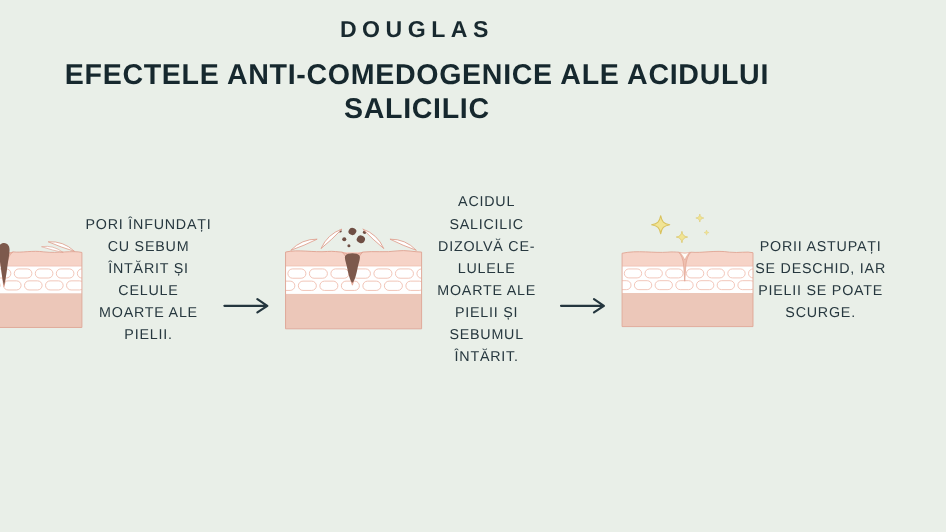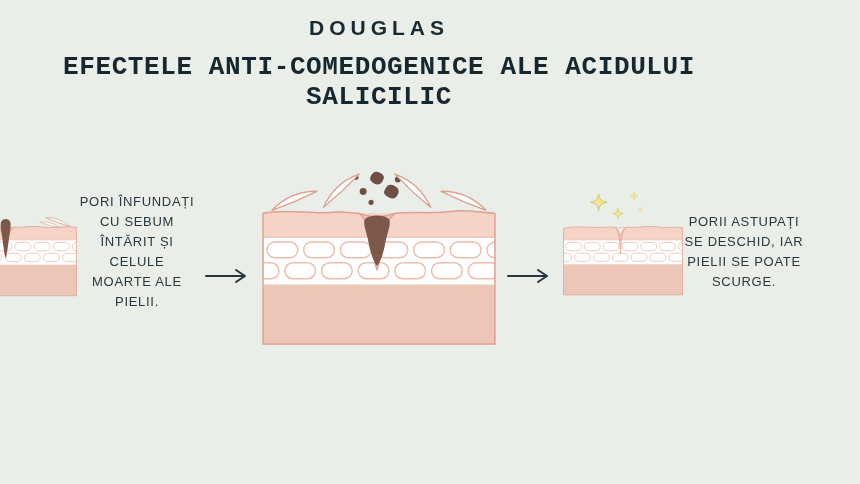--- a/index.html
+++ b/index.html
@@ -19,21 +19,20 @@
     letter-spacing: 5px;
     color: #18292f;
   }
   .title {
     margin-top: 12px;
     text-align: center;
     font-size: 26px;
     font-weight: 700;
     letter-spacing: 0.6px;
     color: #16282e;
-    font-family: Liberation Mono, monospace;
   }
 
   .figure-row {
     margin-top: 22px;
     display: flex;
     justify-content: center;
     align-items: flex-start;
     gap: 8px;
     padding: 0 14px;
   }
@@ -171,20 +170,23 @@
           <path transform="translate(64,74) rotate(-30)" d="M0,0 Q22,-16 48,-11 Q24,-4 0,0 Z"></path>
           <path transform="translate(172,74) rotate(30)" d="M0,0 Q-22,-16 -48,-11 Q-24,-4 0,0 Z"></path>
           <path transform="translate(228,77) rotate(10)" d="M0,0 Q-22,-16 -48,-11 Q-24,-4 0,0 Z"></path>
         </g>
         <g fill="none" stroke="#dfa08f" stroke-width="1.5">
           <path d="M3,80 C 25,75 50,81 75,79 C 85,78 94,80 100,80"></path>
           <path d="M136,80 C 155,78 175,81 195,78 C 210,76 225,80 237,80"></path>
           <path d="M3,80 L3,212 L237,212 L237,80"></path>
         </g>
       </svg>
+      <div class="caption">ACIDUL SALICILIC DIZOLVĂ CE-
+LULELE MOARTE ALE PIELII ȘI
+SEBUMUL ÎNTĂRIT.</div>
     </div>
 
     <div class="arrow-col">
       <svg width="48" height="18" viewBox="0 0 48 18">
         <path d="M2,9 L40,9 M32,3 L41,9 L32,15" fill="none" stroke="#24363e" stroke-width="2" stroke-linecap="round" stroke-linejoin="round"></path>
       </svg>
     </div>
 
     <div class="figure">
       <svg class="skin" viewBox="0 0 240 220">

